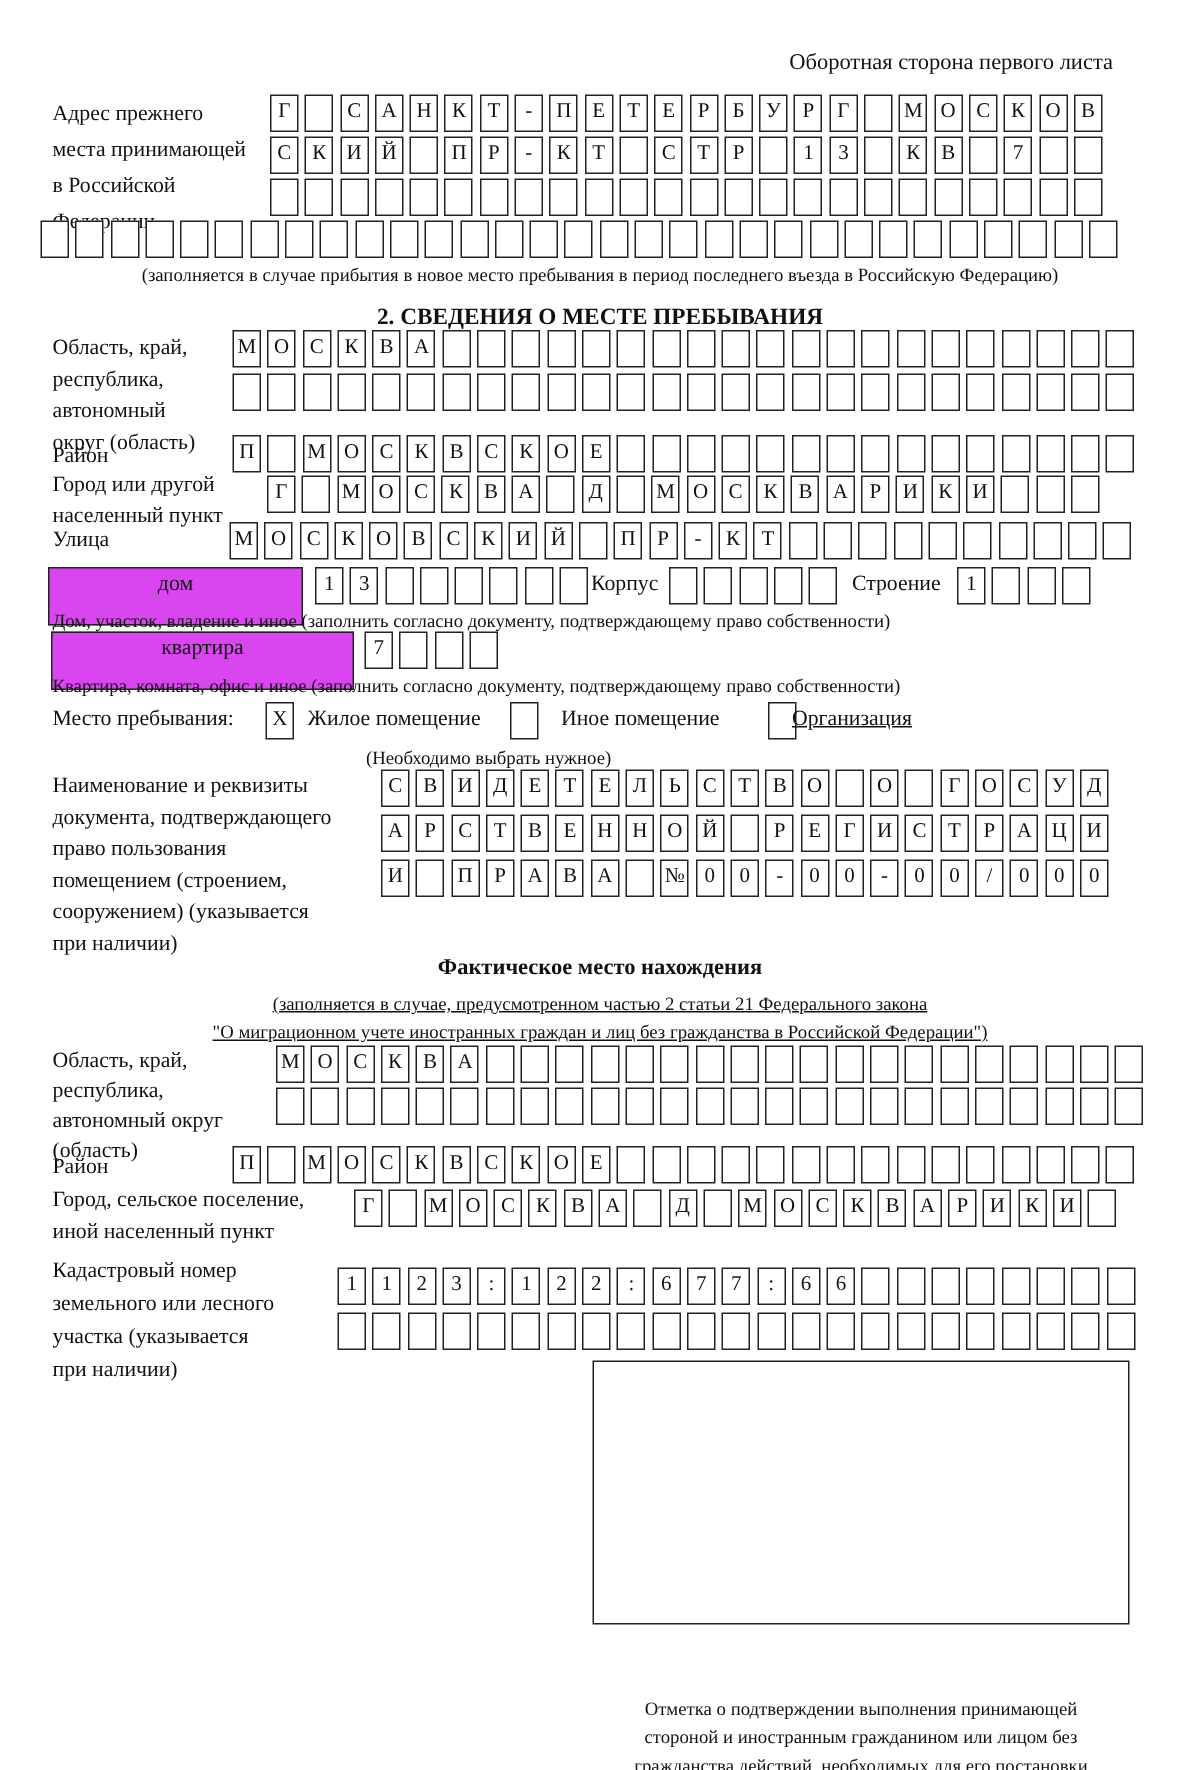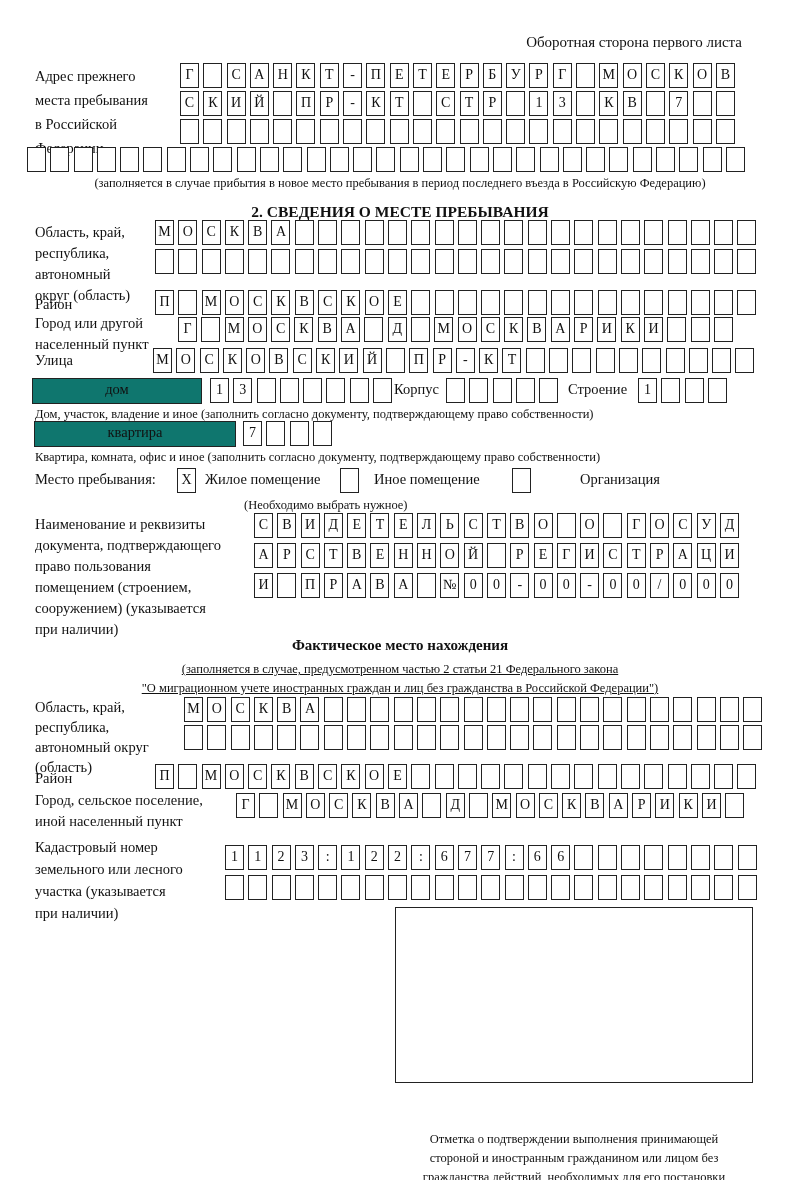--- a/index.html
+++ b/index.html
@@ -6,35 +6,35 @@
   .page{position:relative;width:800px;height:1180px;background:#fff;overflow:hidden;
         font-family:"Liberation Serif","DejaVu Serif",serif;color:#111;}
   .lbl{position:absolute;font-size:14.5px;}
   .lbl div{white-space:nowrap;}
   .cap{position:absolute;font-size:12.5px;}
   .center{left:0;width:800px;text-align:center;}
   .bold{font-weight:bold;}
   .boxrow{position:absolute;white-space:nowrap;}
   .cbox{display:inline-block;box-sizing:border-box;width:19px;height:25px;border:1.6px solid #222;
         margin-right:4.3px;font-size:14px;line-height:21px;text-align:center;vertical-align:top;background:#fff;}
-  .widebox{position:absolute;box-sizing:border-box;height:26px;border:1.6px solid #222;
-        text-align:center;font-size:14.5px;line-height:21px;background:#0f766e;}
+  .widebox{position:absolute;box-sizing:border-box;height:39px;border:1.6px solid #222;
+        text-align:center;font-size:14.5px;line-height:21px;background:#d946ef;}
   .stamp{position:absolute;box-sizing:border-box;border:1.6px solid #222;background:#fff;}
   .note{position:absolute;font-size:12.5px;}
 </style>
 </head>
 <body>
 
 <div class="page">
 
   <div class="lbl" style="right:58px;top:22px;left:auto;position:absolute;font-size:15px;margin-top:12px;">Оборотная сторона первого листа</div>
 
   <div class="lbl" style="left:35px;top:64px;line-height:24px;">
       <div>Адрес прежнего</div>
-      <div>места пребывания</div>
+      <div>места принимающей</div>
       <div>в Российской</div>
       <div>Федерации</div>
     </div>
   <div class="boxrow" style="left:180px;top:63px;"><span class="cbox">Г</span><span class="cbox"></span><span class="cbox">С</span><span class="cbox">А</span><span class="cbox">Н</span><span class="cbox">К</span><span class="cbox">Т</span><span class="cbox">-</span><span class="cbox">П</span><span class="cbox">Е</span><span class="cbox">Т</span><span class="cbox">Е</span><span class="cbox">Р</span><span class="cbox">Б</span><span class="cbox">У</span><span class="cbox">Р</span><span class="cbox">Г</span><span class="cbox"></span><span class="cbox">М</span><span class="cbox">О</span><span class="cbox">С</span><span class="cbox">К</span><span class="cbox">О</span><span class="cbox">В</span></div>
   <div class="boxrow" style="left:180px;top:91px;"><span class="cbox">С</span><span class="cbox">К</span><span class="cbox">И</span><span class="cbox">Й</span><span class="cbox"></span><span class="cbox">П</span><span class="cbox">Р</span><span class="cbox">-</span><span class="cbox">К</span><span class="cbox">Т</span><span class="cbox"></span><span class="cbox">С</span><span class="cbox">Т</span><span class="cbox">Р</span><span class="cbox"></span><span class="cbox">1</span><span class="cbox">3</span><span class="cbox"></span><span class="cbox">К</span><span class="cbox">В</span><span class="cbox"></span><span class="cbox">7</span><span class="cbox"></span><span class="cbox"></span></div>
   <div class="boxrow" style="left:180px;top:119px;"><span class="cbox"></span><span class="cbox"></span><span class="cbox"></span><span class="cbox"></span><span class="cbox"></span><span class="cbox"></span><span class="cbox"></span><span class="cbox"></span><span class="cbox"></span><span class="cbox"></span><span class="cbox"></span><span class="cbox"></span><span class="cbox"></span><span class="cbox"></span><span class="cbox"></span><span class="cbox"></span><span class="cbox"></span><span class="cbox"></span><span class="cbox"></span><span class="cbox"></span><span class="cbox"></span><span class="cbox"></span><span class="cbox"></span><span class="cbox"></span></div>
   <div class="boxrow" style="left:27px;top:147px;"><span class="cbox"></span><span class="cbox"></span><span class="cbox"></span><span class="cbox"></span><span class="cbox"></span><span class="cbox"></span><span class="cbox"></span><span class="cbox"></span><span class="cbox"></span><span class="cbox"></span><span class="cbox"></span><span class="cbox"></span><span class="cbox"></span><span class="cbox"></span><span class="cbox"></span><span class="cbox"></span><span class="cbox"></span><span class="cbox"></span><span class="cbox"></span><span class="cbox"></span><span class="cbox"></span><span class="cbox"></span><span class="cbox"></span><span class="cbox"></span><span class="cbox"></span><span class="cbox"></span><span class="cbox"></span><span class="cbox"></span><span class="cbox"></span><span class="cbox"></span><span class="cbox"></span></div>
   <div class="cap center" style="top:176px;position:absolute;">(заполняется в случае прибытия в новое место пребывания в период последнего въезда в Российскую Федерацию)</div>
 
   <div class="lbl center bold" style="top:203px;position:absolute;font-size:15.5px;">2. СВЕДЕНИЯ О МЕСТЕ ПРЕБЫВАНИЯ</div>
@@ -71,21 +71,21 @@
   <div class="widebox" style="left:34px;top:421px;width:202px;">квартира</div>
   <div class="boxrow" style="left:243px;top:421px;"><span class="cbox">7</span><span class="cbox"></span><span class="cbox"></span><span class="cbox"></span></div>
   <div class="cap" style="left:35px;top:450px;">Квартира, комната, офис и иное (заполнить согласно документу, подтверждающему право собственности)</div>
 
   <div class="lbl" style="left:35px;top:471px;">Место пребывания:</div>
   <span class="cbox" style="position:absolute;left:177px;top:468px;">X</span>
   <div class="lbl" style="left:205px;top:471px;">Жилое помещение</div>
   <span class="cbox" style="position:absolute;left:340px;top:468px;"></span>
   <div class="lbl" style="left:374px;top:471px;">Иное помещение</div>
   <span class="cbox" style="position:absolute;left:512px;top:468px;"></span>
-  <div class="lbl" style="left:580px;top:471px;">Организация</div>
+  <div class="lbl" style="left:528px;top:471px;text-decoration:underline;">Организация</div>
   <div class="note" style="left:244px;top:498px;">(Необходимо выбрать нужное)</div>
 
   <div class="lbl" style="left:35px;top:514px;line-height:21px;">
       <div>Наименование и реквизиты</div>
       <div>документа, подтверждающего</div>
       <div>право пользования</div>
       <div>помещением (строением,</div>
       <div>сооружением) (указывается</div>
       <div>при наличии)</div>
     </div>

